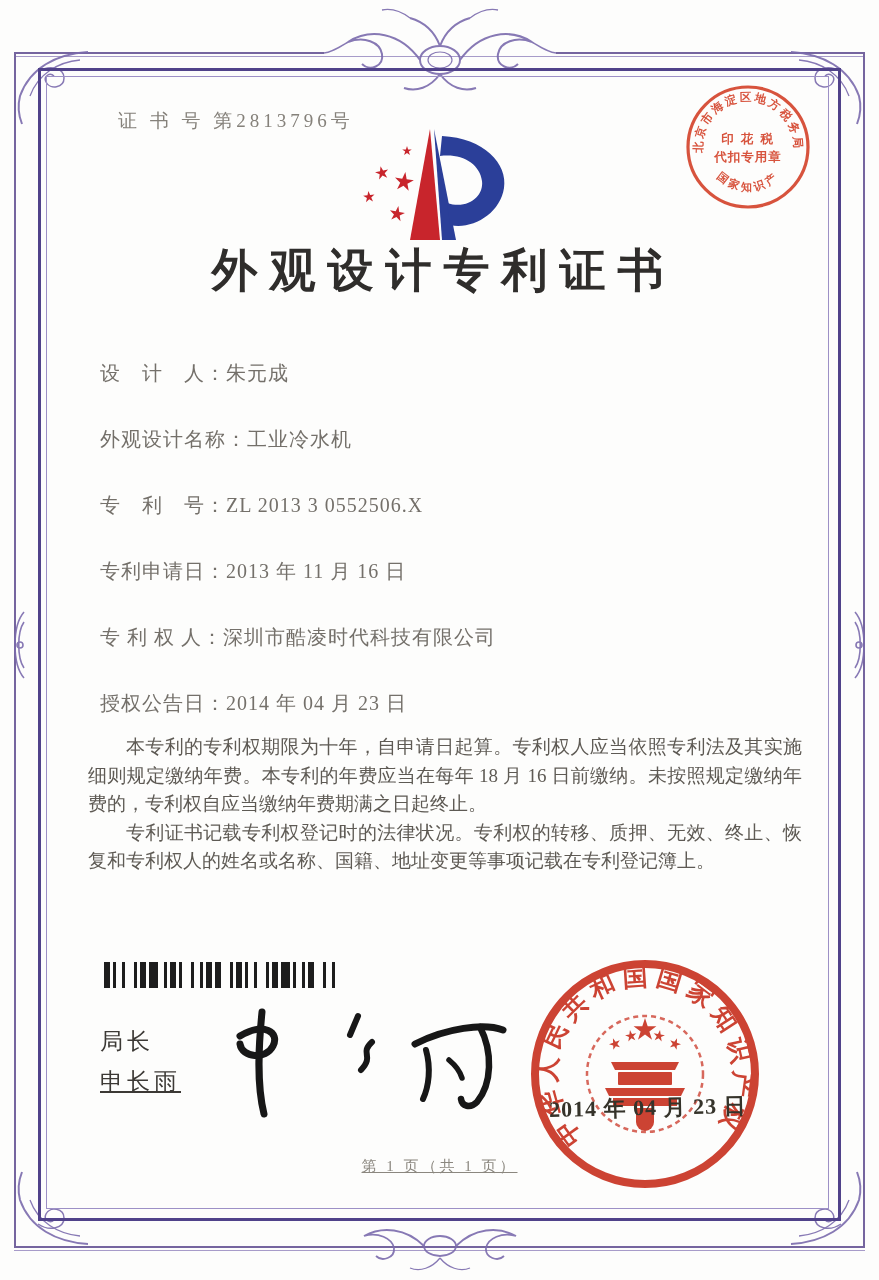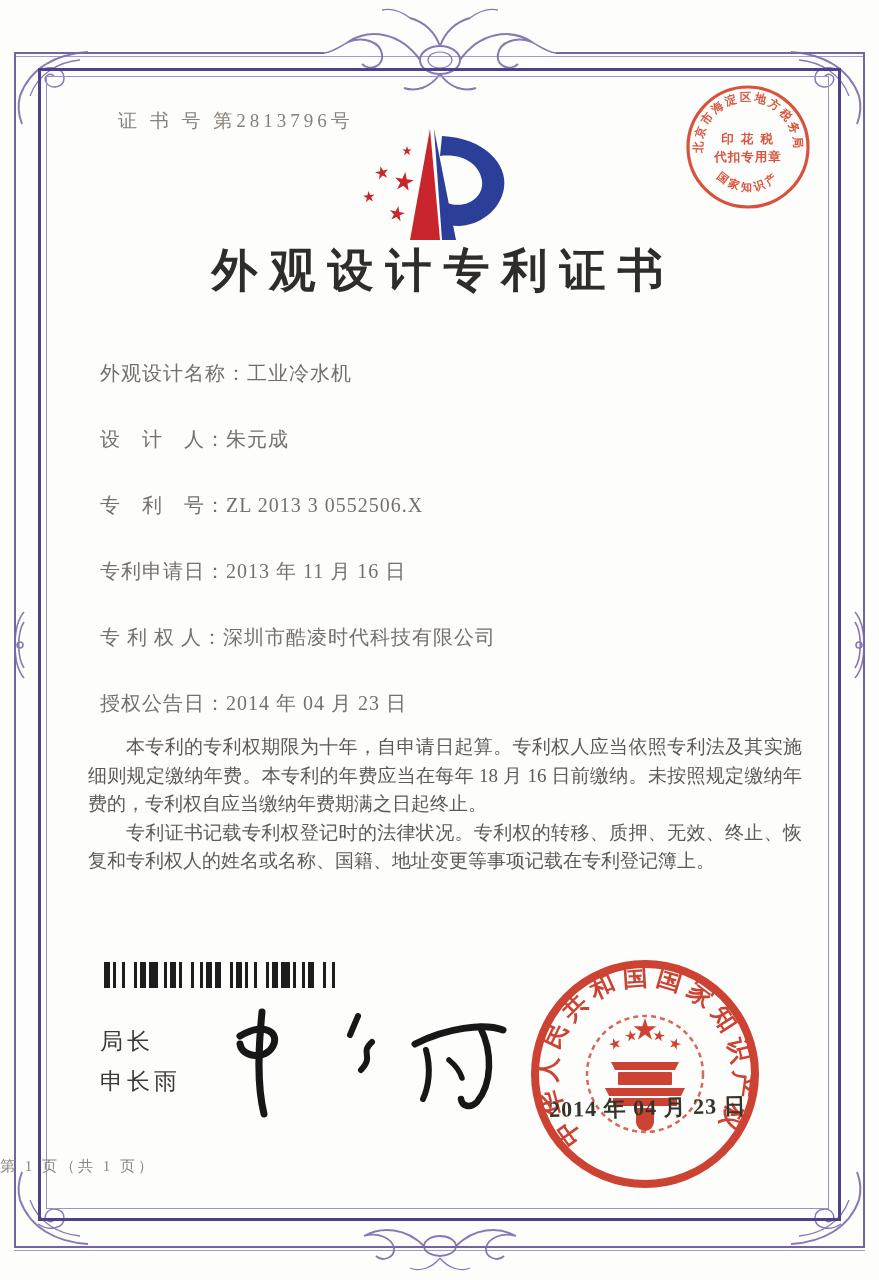--- a/index.html
+++ b/index.html
@@ -20,25 +20,25 @@
          letter-spacing:12px;color:#2f2d2b;margin-left:8px;}
   .fields{left:100px;top:360px;display:flex;flex-direction:column;gap:39px;
           font-size:20px;color:#74706a;letter-spacing:1px;}
   .field-row{white-space:nowrap;}
   .paragraphs{left:88px;top:733px;width:714px;font-size:19px;line-height:28.5px;
               color:#5e5a54;text-align:justify;}
   .paragraphs p{margin:0;text-indent:2em;}
   .barcode{left:104px;top:962px;width:232px;height:26px;display:flex;}
   .barcode div{height:100%;}
   .director-title{left:100px;top:1026px;font-size:23px;letter-spacing:4px;color:#3c3935;}
-  .director-name{left:100px;top:1066px;font-size:23px;letter-spacing:4px;color:#3c3935;}
+  .director-name{left:100px;top:1066px;font-size:23px;letter-spacing:4px;color:#3c3935;text-decoration:underline;}
   .seal-date{left:549px;top:1093px;font-size:22px;letter-spacing:1px;color:#35332a;
              transform:rotate(-1.2deg);font-weight:600;white-space:nowrap;}
-  .footer{left:0;right:0;top:1157px;text-align:left;font-size:15px;letter-spacing:3px;
-          color:#8b877f;}
+  .footer{left:0;right:0;top:1157px;text-align:center;font-size:15px;letter-spacing:3px;
+          color:#8b877f;text-decoration:underline;}
 </style>
 </head>
 <body>
 
 <div class="edge-line" style="left:14px;top:52px;width:310px;height:2px;"></div>
 <div class="edge-line" style="left:556px;top:52px;width:309px;height:2px;"></div>
 <div class="edge-line thin" style="left:14px;top:56px;width:851px;height:1px;"></div>
 <div class="edge-line" style="left:14px;top:1246px;width:851px;height:2px;"></div>
 <div class="edge-line thin" style="left:14px;top:1250px;width:851px;height:1px;"></div>
 <div class="edge-line" style="left:14px;top:52px;width:2px;height:1196px;"></div>
@@ -138,22 +138,22 @@
   <use href="#star" transform="translate(55,25) scale(5)" fill="#c8252c"></use>
   <use href="#star" transform="translate(30,47) scale(7) rotate(-12)" fill="#c8252c"></use>
   <use href="#star" transform="translate(52,56) scale(10) rotate(8)" fill="#c8252c"></use>
   <use href="#star" transform="translate(17,71) scale(6) rotate(-6)" fill="#c8252c"></use>
   <use href="#star" transform="translate(45,88) scale(8) rotate(10)" fill="#c8252c"></use>
 </svg>
 
 <div class="abs title">外观设计专利证书</div>
 
 <div class="abs fields">
+  <div class="field-row"><span>设　计　人：</span><span>朱元成</span></div>
   <div class="field-row"><span>外观设计名称：</span><span>工业冷水机</span></div>
-  <div class="field-row"><span>设　计　人：</span><span>朱元成</span></div>
   <div class="field-row"><span>专　利　号：</span><span>ZL 2013 3 0552506.X</span></div>
   <div class="field-row"><span>专利申请日：</span><span>2013 年 11 月 16 日</span></div>
   <div class="field-row"><span>专 利 权 人：</span><span>深圳市酷凌时代科技有限公司</span></div>
   <div class="field-row"><span>授权公告日：</span><span>2014 年 04 月 23 日</span></div>
 </div>
 
 <div class="abs paragraphs">
   <p>本专利的专利权期限为十年，自申请日起算。专利权人应当依照专利法及其实施细则规定缴纳年费。本专利的年费应当在每年 18 月 16 日前缴纳。未按照规定缴纳年费的，专利权自应当缴纳年费期满之日起终止。</p>
   <p>专利证书记载专利权登记时的法律状况。专利权的转移、质押、无效、终止、恢复和专利权人的姓名或名称、国籍、地址变更等事项记载在专利登记簿上。</p>
 </div>

